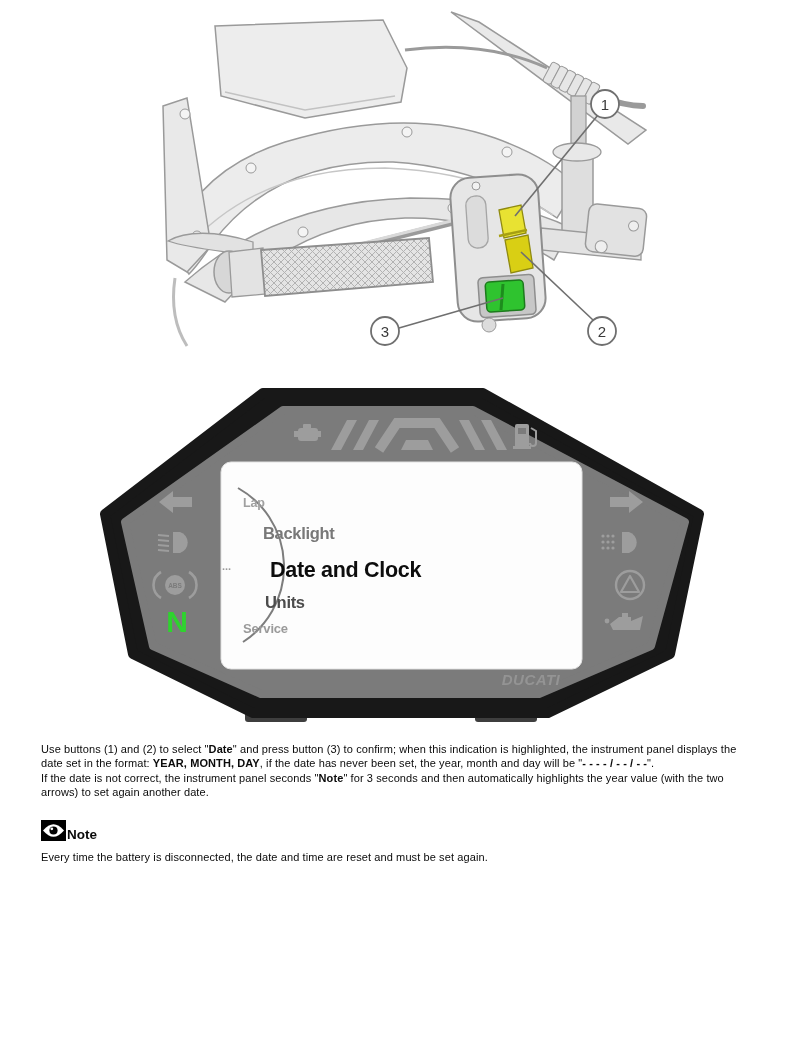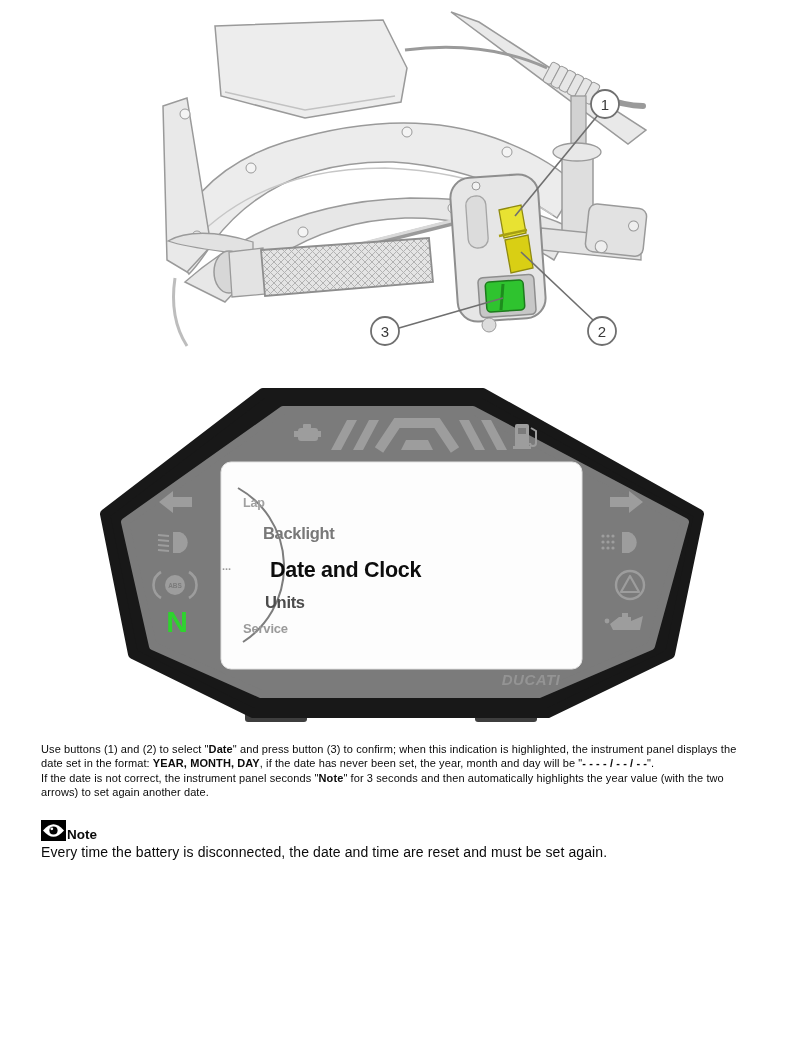--- a/index.html
+++ b/index.html
@@ -8,21 +8,21 @@
   .abs{position:absolute;}
   
   .bodytext{left:41px;top:742px;width:717px;font-size:11px;line-height:14.3px;
             letter-spacing:0.1px;}
   .bodytext .b{font-weight:bold;}
   
   .noteblock{left:41px;top:818px;width:700px;}
   .notehead{display:flex;align-items:flex-end;height:23px;}
   .noteicon{width:25px;height:21px;display:block;}
   .notetitle{font-size:13.5px;font-weight:bold;margin-left:1px;line-height:13px;}
-  .notebody{font-size:14px;margin-top:3px;letter-spacing:0.1px;}
+  .notebody{font-size:11px;margin-top:10px;letter-spacing:0.1px;}
   svg text{font-family:"Liberation Sans",sans-serif;}
 </style>
 </head>
 <body>
 
 <div class="page">
 
   <svg class="abs" style="left:155px;top:10px;" width="495" height="355" viewBox="0 0 495 355">
     <defs>
       <pattern id="knurl" width="7" height="7" patternUnits="userSpaceOnUse">

